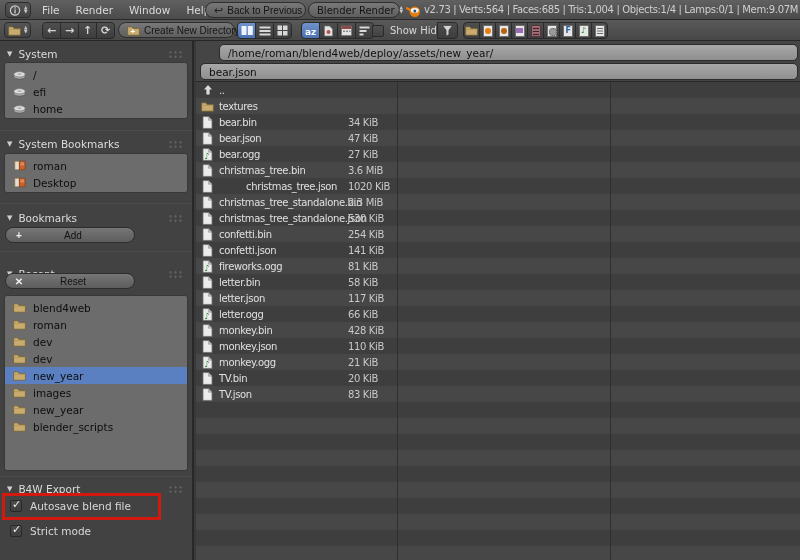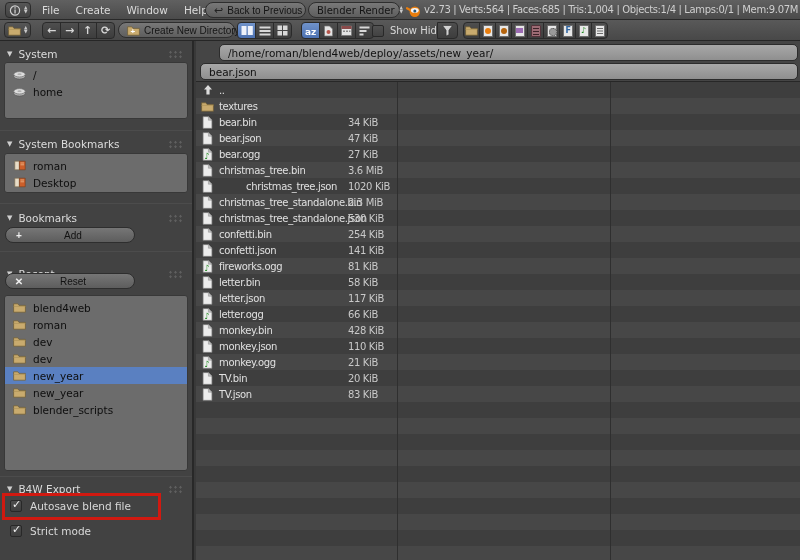--- a/index.html
+++ b/index.html
@@ -136,21 +136,21 @@
         <rect x="5.4" y="5.5" width="1.3" height="4" fill="#cfcfcf"></rect>
         <rect x="5.4" y="3.2" width="1.3" height="1.4" fill="#cfcfcf"></rect>
       </svg>
       <span class="steppers">
           <span>▲</span>
           <span>▼</span>
         </span>
     </div>
     <div class="menus" id="menus">
         <span class="menu">File</span>
-        <span class="menu">Create</span>
+        <span class="menu">Render</span>
         <span class="menu">Window</span>
         <span class="menu">Help</span>
       </div>
     <button class="btn" style="left:205px; width:101px;">
       <span class="bicon">↩</span>
       <span>Back to Previous</span>
     </button>
     <div class="btn dropdown" style="left:308px; width:92px;">
       <span>Blender Render</span>
       <span class="steppers">
@@ -325,20 +325,30 @@
           <span>/</span>
         </div>
         <div class="row">
           <span class="ficon">
             <svg width="13" height="10" viewBox="0 0 13 10">
               <ellipse cx="6.5" cy="6.4" rx="5.7" ry="2.7" fill="#b3b3b3" stroke="#585858" stroke-width="0.7"></ellipse>
               <ellipse cx="6.5" cy="4.3" rx="5.7" ry="2.7" fill="#dddddd" stroke="#6e6e6e" stroke-width="0.7"></ellipse>
               <ellipse cx="6.5" cy="4.2" rx="2.1" ry="0.9" fill="#b0b0b0"></ellipse>
             </svg>
           </span>
+          <span>efi</span>
+        </div>
+        <div class="row">
+          <span class="ficon">
+            <svg width="13" height="10" viewBox="0 0 13 10">
+              <ellipse cx="6.5" cy="6.4" rx="5.7" ry="2.7" fill="#b3b3b3" stroke="#585858" stroke-width="0.7"></ellipse>
+              <ellipse cx="6.5" cy="4.3" rx="5.7" ry="2.7" fill="#dddddd" stroke="#6e6e6e" stroke-width="0.7"></ellipse>
+              <ellipse cx="6.5" cy="4.2" rx="2.1" ry="0.9" fill="#b0b0b0"></ellipse>
+            </svg>
+          </span>
           <span>home</span>
         </div>
       </div>
 
     <div class="sep" style="top:89px;"></div>
     <div class="p-hdr" style="top:96px;">
       <span>System Bookmarks</span>
       <span class="grip"></span>
     </div>
     <div class="sbox" style="top:112px; height:40px;" id="sysBookmarkList">
@@ -421,20 +431,29 @@
           <span>dev</span>
         </div>
         <div class="row sel">
           <span class="ficon">
             <svg width="13" height="11" viewBox="0 0 13 11">
               <path d="M.6 1.8h4.2l1.2 1.6h6.4v6.8H.6z" fill="#c9ab6e" stroke="#6b5a33" stroke-width="0.7"></path>
               <path d="M.6 4.4h11.8" stroke="#ac9257" stroke-width="0.7"></path>
             </svg>
           </span>
           <span>new_year</span>
+        </div>
+        <div class="row">
+          <span class="ficon">
+            <svg width="13" height="11" viewBox="0 0 13 11">
+              <path d="M.6 1.8h4.2l1.2 1.6h6.4v6.8H.6z" fill="#c9ab6e" stroke="#6b5a33" stroke-width="0.7"></path>
+              <path d="M.6 4.4h11.8" stroke="#ac9257" stroke-width="0.7"></path>
+            </svg>
+          </span>
+          <span>images</span>
         </div>
         <div class="row">
           <span class="ficon">
             <svg width="13" height="11" viewBox="0 0 13 11">
               <path d="M.6 1.8h4.2l1.2 1.6h6.4v6.8H.6z" fill="#c9ab6e" stroke="#6b5a33" stroke-width="0.7"></path>
               <path d="M.6 4.4h11.8" stroke="#ac9257" stroke-width="0.7"></path>
             </svg>
           </span>
           <span>new_year</span>
         </div>

